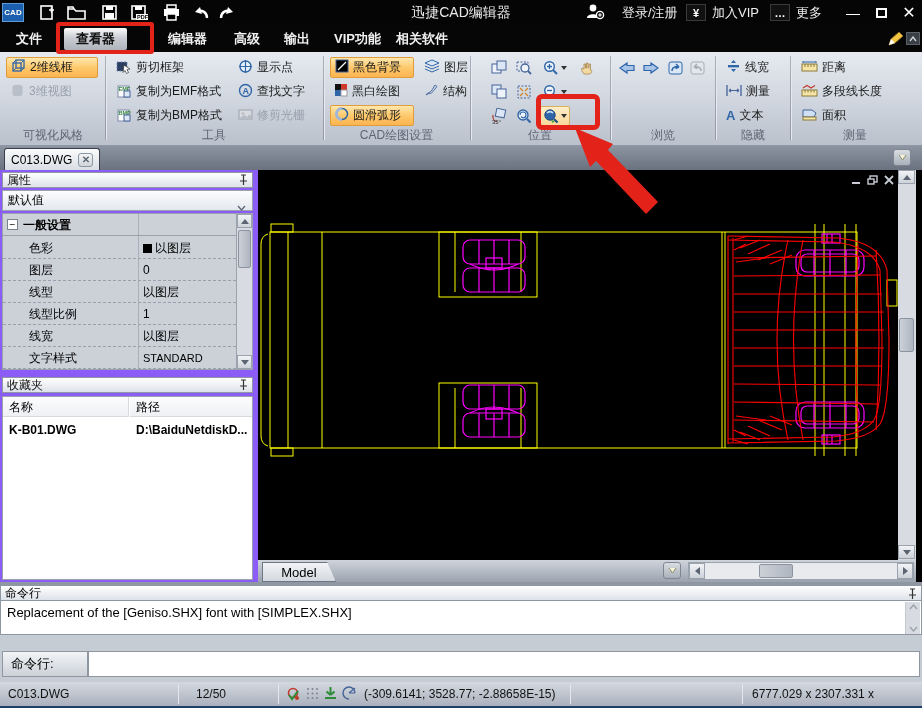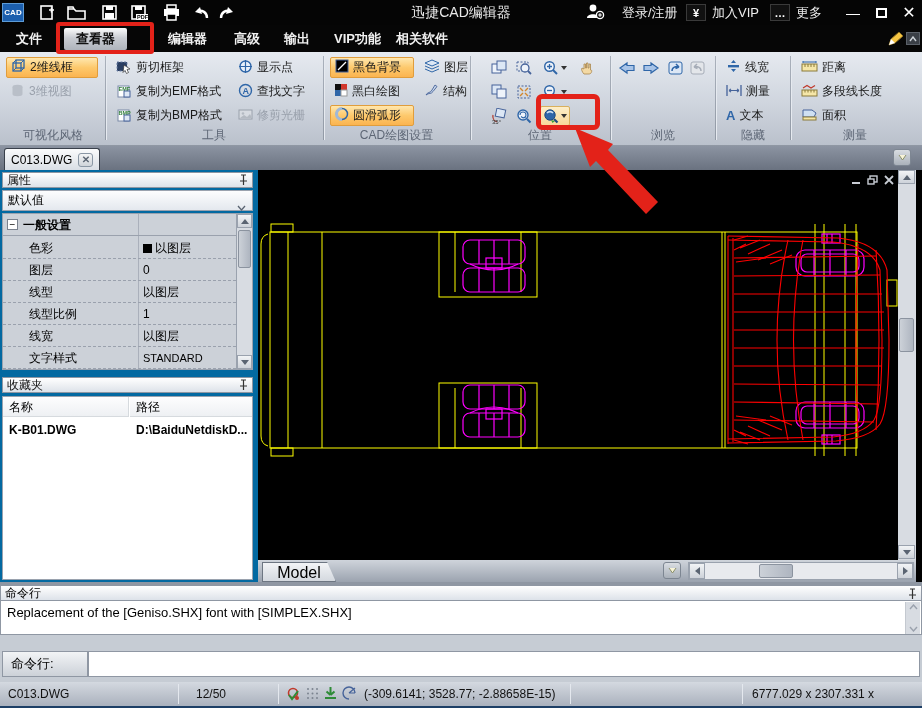--- a/index.html
+++ b/index.html
@@ -42,21 +42,21 @@
   #doc-tab{position:absolute;left:4px;top:2px;height:22px;display:flex;align-items:center;gap:6px;
            padding:0 6px;background:linear-gradient(#fafbfc,#d9dee5);border:1px solid #39404b;
            border-bottom:none;border-radius:3px 3px 0 0;font-size:12px;}
   #tab-close{width:15px;height:14px;background:linear-gradient(#f4f5f6,#cfd4da);border:1px solid #8a97a5;
              border-radius:3px;display:flex;align-items:center;justify-content:center;
              color:#5b6573;font-size:10px;font-weight:bold;line-height:1;}
   .chevbtn{position:absolute;width:18px;height:17px;background:linear-gradient(#d9dde2,#aab1ba);
            border:1px solid #7d8692;border-radius:3px;display:flex;align-items:center;justify-content:center;}
   
   #main{left:0;top:170px;width:922px;height:412px;background:#000;}
-  #leftdock{position:absolute;left:0;top:0;width:291px;height:412px;background:#0369a1;
+  #leftdock{position:absolute;left:0;top:0;width:291px;height:412px;background:#8b5cf6;
             border-right:1px solid #555d68;}
   .panel-header{position:absolute;left:2px;width:251px;height:16px;
                 background:linear-gradient(#ffffff,#dde2e9);border:1px solid #8f97a3;
                 font-size:12px;line-height:14px;padding:0 4px;color:#111;}
   .pin{position:absolute;right:3px;top:1px;}
   #preset-row{position:absolute;left:2px;top:20px;width:251px;height:21px;
               background:linear-gradient(#fcfdfe,#e4e8ee);border:1px solid #9aa2ae;
               line-height:19px;padding:0 5px;font-size:12px;}
   #prop-grid{position:absolute;left:2px;top:43px;width:251px;height:157px;background:#ccd1d8;
              border:1px solid #9aa2ae;}
@@ -77,21 +77,21 @@
   .fav-cell{position:absolute;top:24px;height:18px;line-height:18px;padding-left:6px;font-size:12px;font-weight:bold;}
   
   #canvas{position:absolute;left:258px;top:0;width:658px;height:412px;background:#9aa1ad;}
   #viewport{position:absolute;left:0;top:0;width:640px;height:390px;background:#000;}
   #vp-controls{position:absolute;right:4px;top:4px;display:flex;gap:6px;align-items:center;z-index:5;}
   #canvas-vscroll{position:absolute;left:640px;top:0;width:18px;height:390px;background:#d8dce2;}
   #canvas-hstrip{position:absolute;left:0;top:390px;width:658px;height:22px;
                  background:linear-gradient(#cfd4db,#9ba3af);}
   #model-tab{position:absolute;left:4px;top:2px;width:74px;height:20px;line-height:19px;text-align:center;
              background:linear-gradient(#f2f4f6,#d4d9df);border:1px solid #6d7682;
-             clip-path:polygon(0 0,88% 0,100% 100%,0 100%);font-size:16px;}
+             clip-path:polygon(0 0,88% 0,100% 100%,0 100%);font-size:13px;}
   #hscroll{position:absolute;left:430px;top:2px;width:226px;height:18px;background:#e8eaee;
            border:1px solid #9aa2ae;}
   
   #cmdarea{left:0;top:585px;width:922px;height:97px;background:#c6ccd4;}
   #cmd-header{position:absolute;left:0;top:0;width:922px;height:16px;
               background:linear-gradient(#ffffff,#dde2e9);border:1px solid #8f97a3;
               font-size:12px;line-height:14px;padding:0 4px;}
   #cmd-log{position:absolute;left:0;top:16px;width:922px;height:34px;background:#fff;
            border:1px solid #8f97a3;border-top:none;font-size:13px;padding:4px 6px;}
   #cmd-input-row{position:absolute;left:0;top:66px;width:922px;height:26px;}

